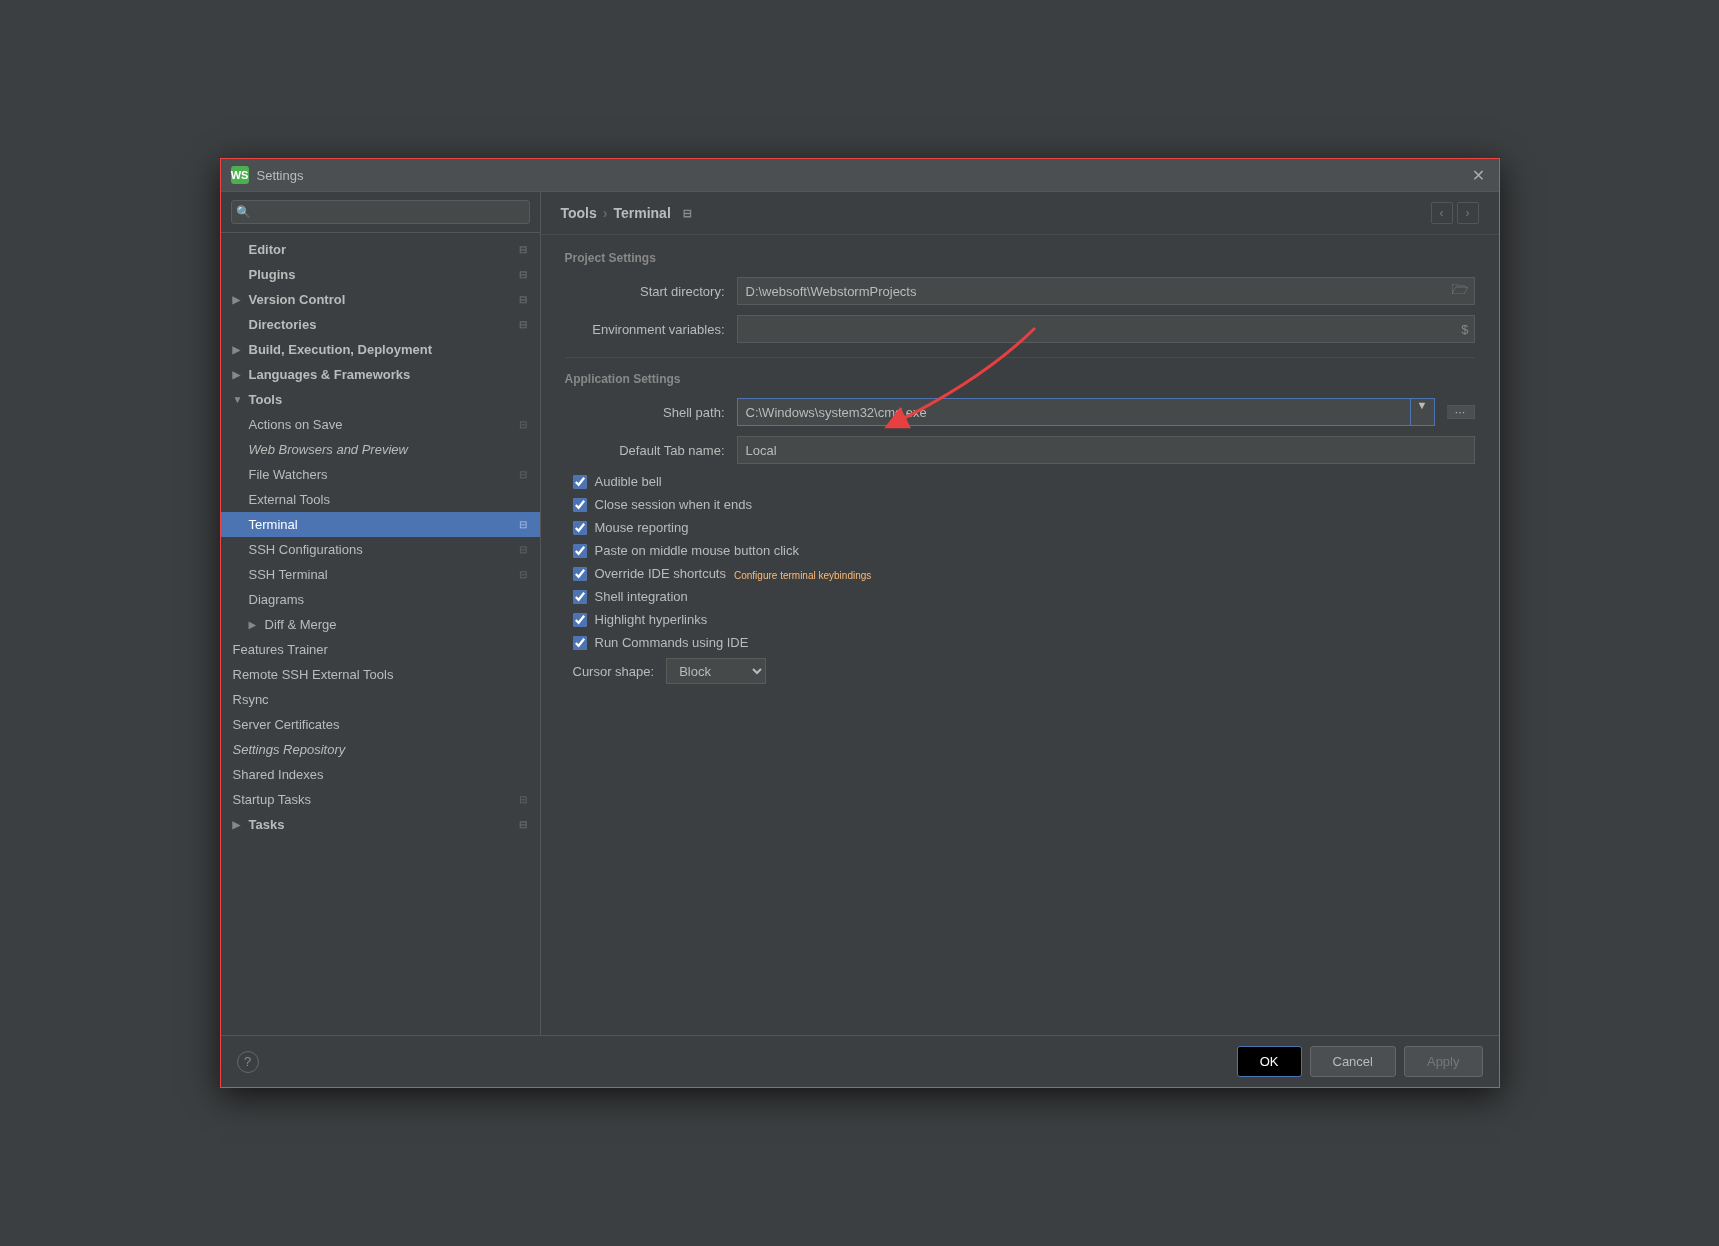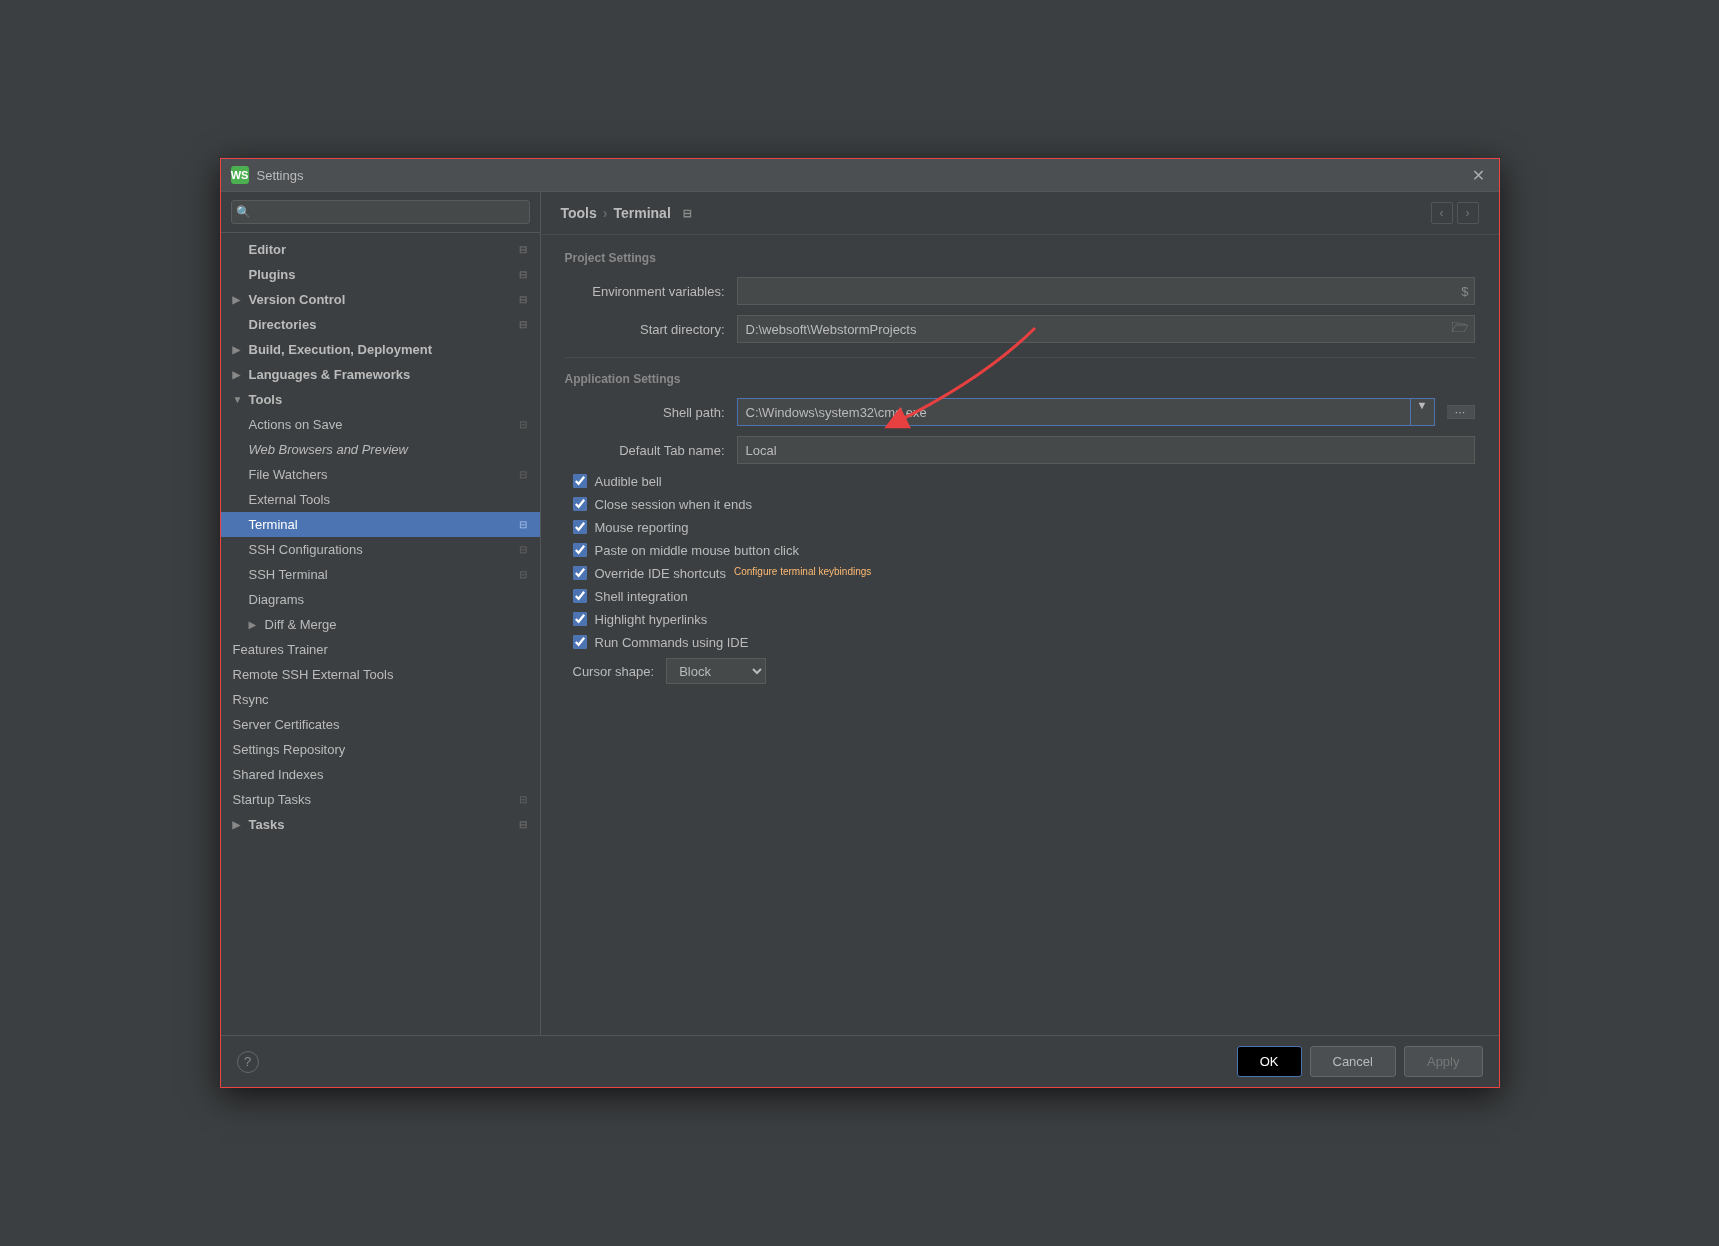--- a/index.html
+++ b/index.html
@@ -192,21 +192,21 @@
       outline: none;
       height: 28px;
     }
     .separator-line {
       height: 1px;
       background: #4a4a4a;
       margin: 14px 0;
     }
     .checkbox-row {
       display: flex;
-      align-items: flex-start;
+      align-items: flex-end;
       gap: 8px;
       margin-bottom: 8px;
       padding-left: 8px;
     }
     .checkbox-row input[type="checkbox"] {
       width: 14px; height: 14px;
       accent-color: #4c74b2;
       cursor: pointer;
     }
     .checkbox-label {
@@ -418,21 +418,21 @@
         </div>
         <div class="nav-item" style="padding-left:12px;">
           <span>Remote SSH External Tools</span>
         </div>
         <div class="nav-item" style="padding-left:12px;">
           <span>Rsync</span>
         </div>
         <div class="nav-item" style="padding-left:12px;">
           <span>Server Certificates</span>
         </div>
-        <div class="nav-item" style="">
+        <div class="nav-item" style="font-style:italic;">
           <span>Settings Repository</span>
         </div>
         <div class="nav-item" style="padding-left:12px;">
           <span>Shared Indexes</span>
         </div>
         <div class="nav-item" style="padding-left:12px;">
           <span>Startup Tasks</span>
           <span class="pin-icon">⊟</span>
         </div>
         <div class="nav-item section">
@@ -456,32 +456,32 @@
           <button class="nav-arrow">‹</button>
           <button class="nav-arrow">›</button>
         </div>
       </div>
 
       <div class="content-scroll">
 
         <div class="section-label">Project Settings</div>
 
         <div class="form-row">
+          <span class="form-label">Start directory:</span>
+          <div class="env-row">
+            <input type="text" class="form-input" style="flex: 1 1 0%; padding-right: 30px;" value="D:\websoft\WebstormProjects">
+            <span style="position:absolute;right:6px;color:#888;font-size:14px;">🗁</span>
+          </div>
+        </div>
+
+        <div class="form-row">
           <span class="form-label">Environment variables:</span>
           <div class="env-row">
             <input type="text" class="env-input" style="">
             <span class="env-dollar">$</span>
-          </div>
-        </div>
-
-        <div class="form-row">
-          <span class="form-label">Start directory:</span>
-          <div class="env-row">
-            <input type="text" class="form-input" style="flex: 1 1 0%; padding-right: 30px;" value="D:\websoft\WebstormProjects">
-            <span style="position:absolute;right:6px;color:#888;font-size:14px;">🗁</span>
           </div>
         </div>
 
         <div class="separator-line"></div>
 
         <div class="section-label">Application Settings</div>
 
         <div class="form-row" style="position:relative;">
 
           <svg style="position:absolute; top:-80px; left: 200px; width:300px; height:120px; pointer-events:none; z-index:10;">

